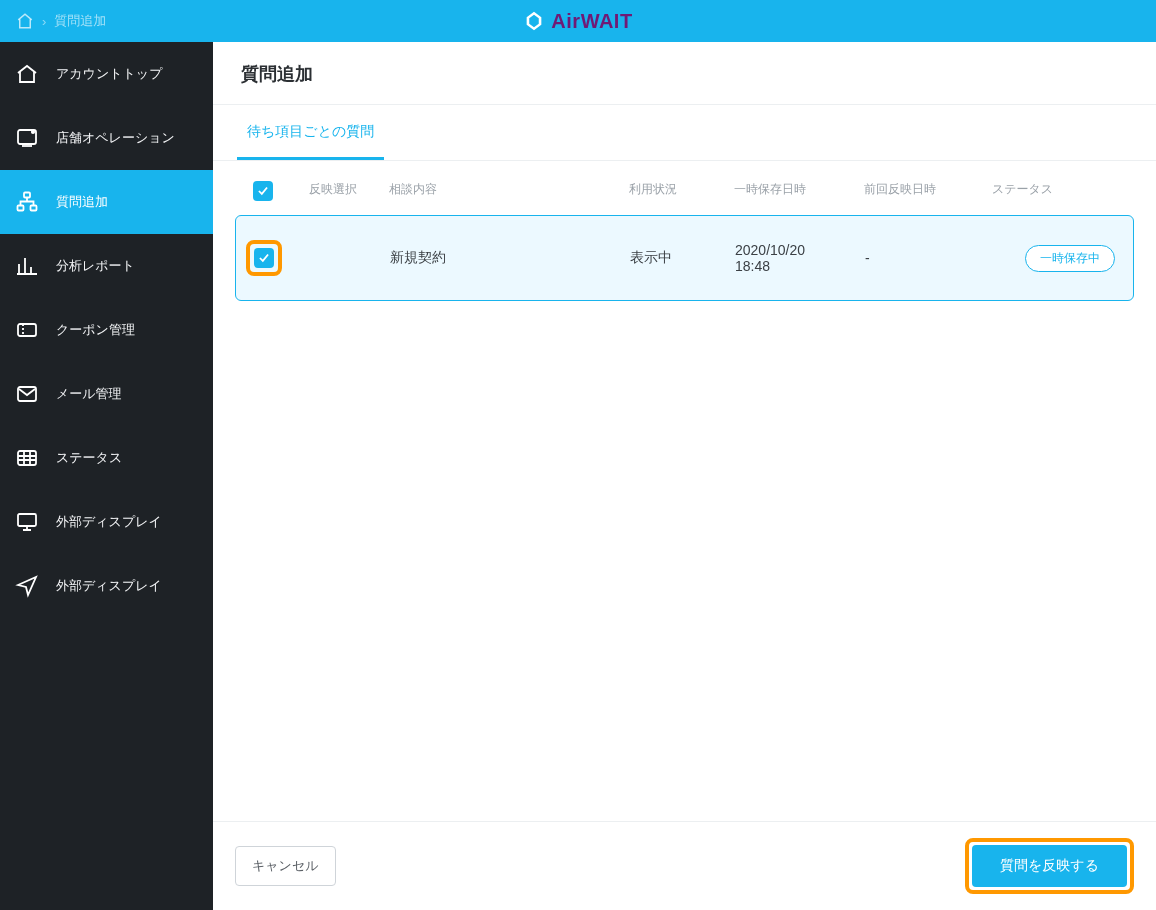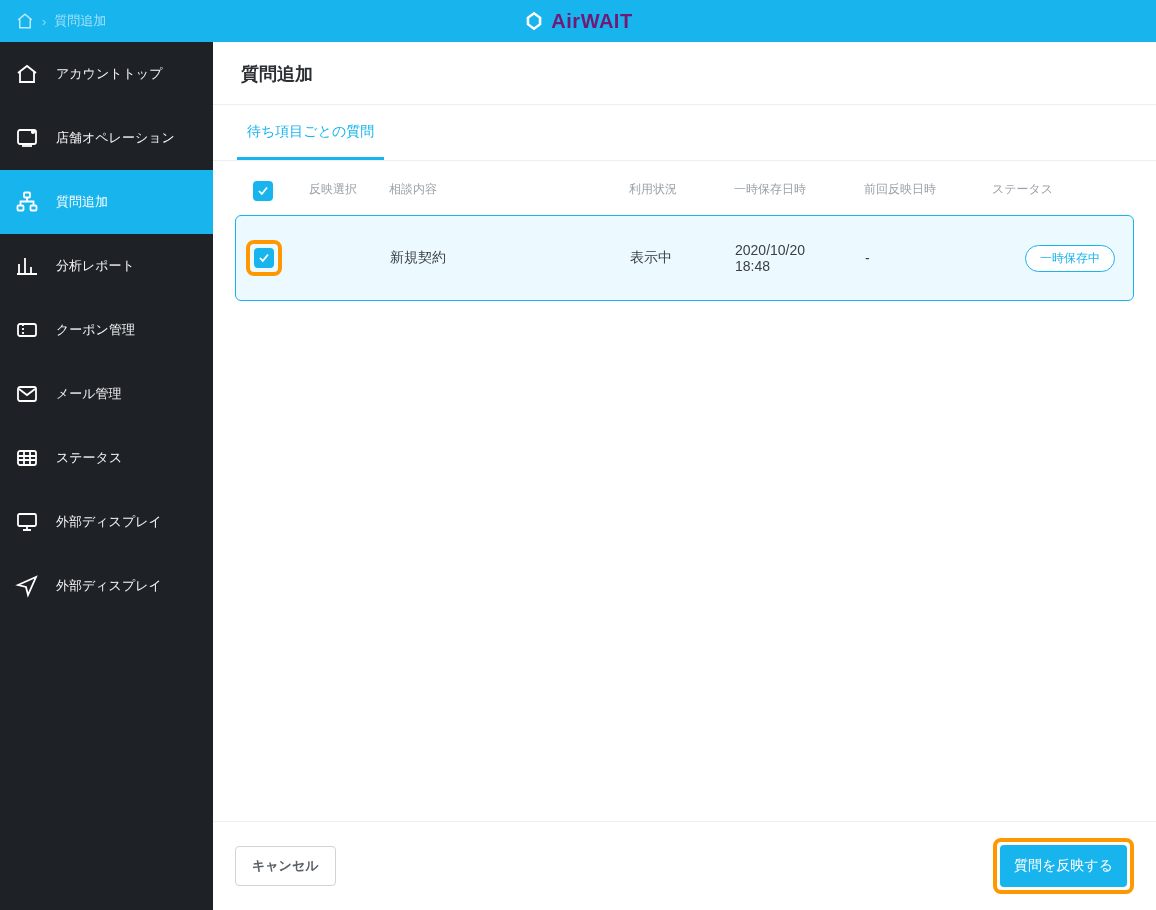--- a/index.html
+++ b/index.html
@@ -110,28 +110,28 @@
   }
   
   .footer {
     border-top:1px solid #eceff1;
     padding:16px 22px;
     display:flex; align-items:center; justify-content:space-between;
     background:#fff;
   }
   .btn-cancel {
     border:1px solid #cfd4d9; background:#fff; color:#5b6066;
-    border-radius:4px; padding:10px 16px; font-size:13px; cursor:pointer;font-weight:bold;
+    border-radius:4px; padding:10px 16px; font-size:13px; cursor:pointer;
   }
   .btn-primary-wrap {
     border:4px solid #ff9800; border-radius:8px; padding:3px;
   }
   .btn-primary {
     background:#18b4ed; color:#fff; border:none;
-    border-radius:4px; padding:12px 14px; font-size:14px; cursor:pointer;
+    border-radius:4px; padding:12px 28px; font-size:14px; cursor:pointer;
   }
 </style>
 </head>
 <body>
 
 <div class="topbar">
   <div class="breadcrumb">
     <span class="home-icon">
       <svg viewBox="0 0 24 24" fill="none" stroke="rgba(255,255,255,0.7)" stroke-width="2">
         <path d="M3 10.5 12 3l9 7.5"></path>

